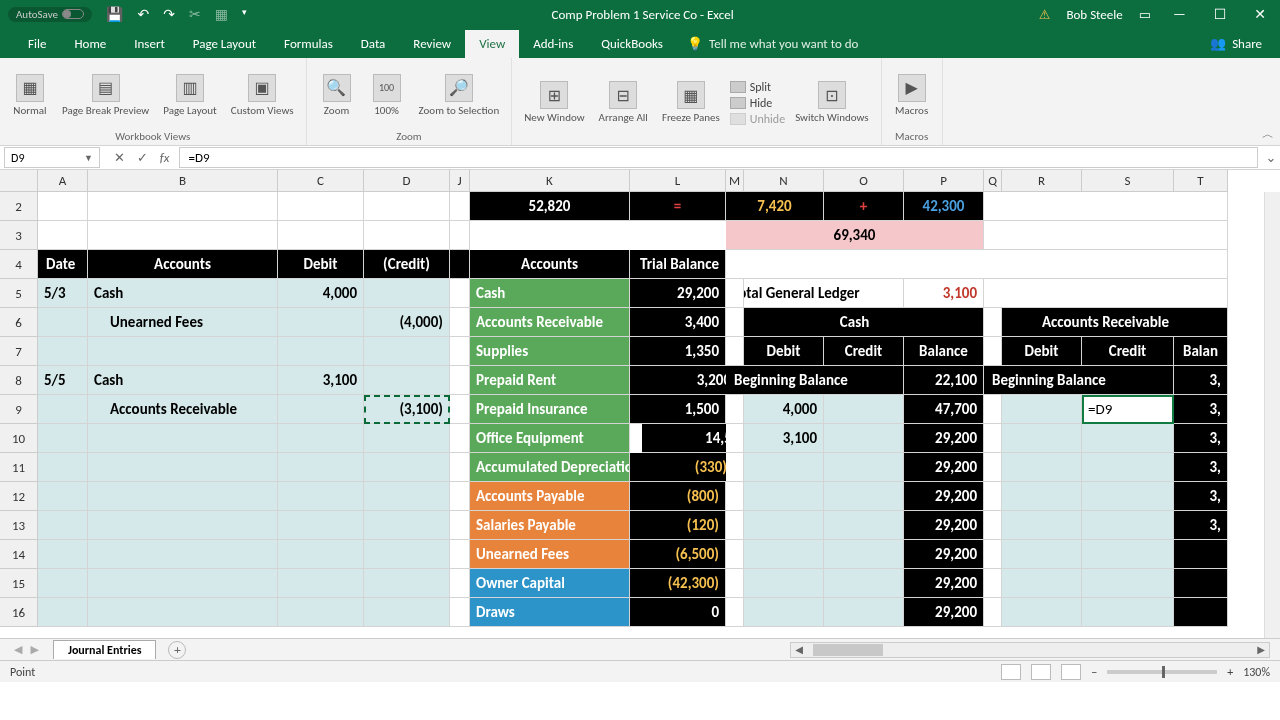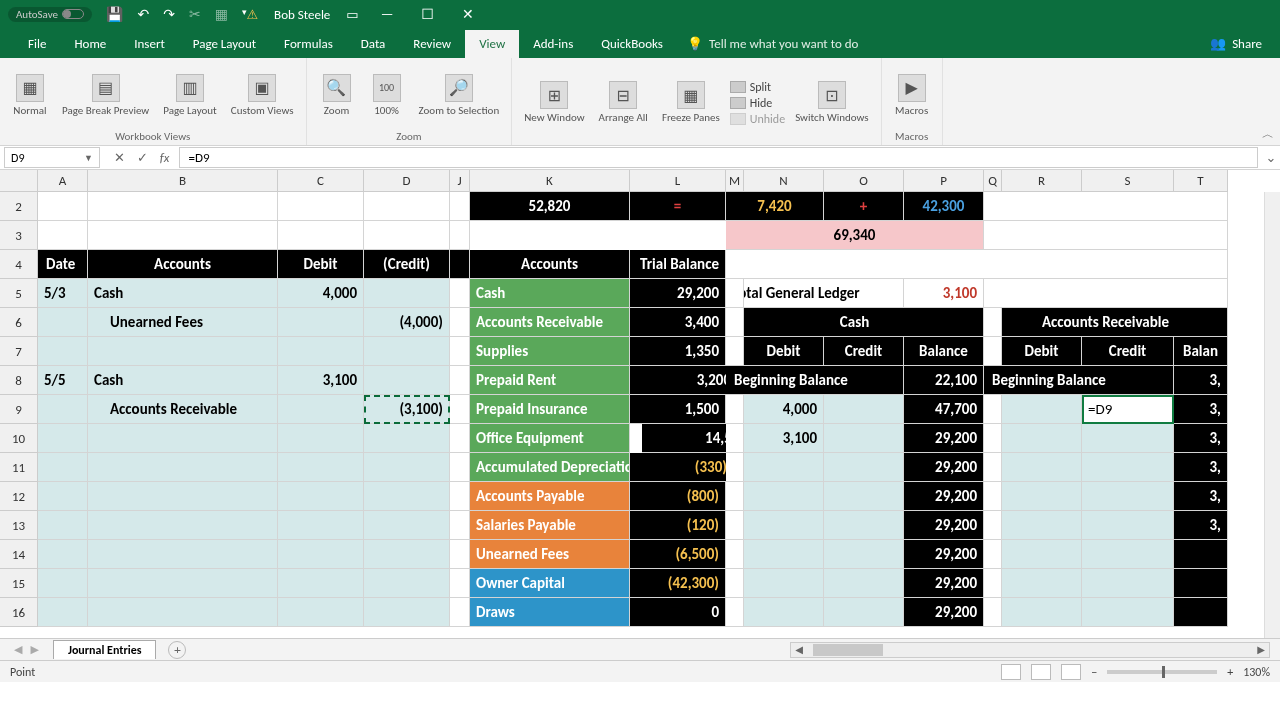--- a/index.html
+++ b/index.html
@@ -95,20 +95,21 @@
       <span class="toggle"></span>
     </div>
   <div class="qat">
     <span>💾</span>
     <span>↶</span>
     <span>↷</span>
     <span style="opacity:.5">✂</span>
     <span style="opacity:.5">▦</span>
     <span style="font-size:9px">▾</span>
   </div>
+  <div class="title">Comp Problem 1 Service Co  -  Excel</div>
   <div class="right">
     <span class="warn">⚠</span>
     <span>Bob Steele</span>
     <span>▭</span>
     <span class="win-btn">—</span>
     <span class="win-btn">☐</span>
     <span class="win-btn">✕</span>
   </div>
 </div>
 

